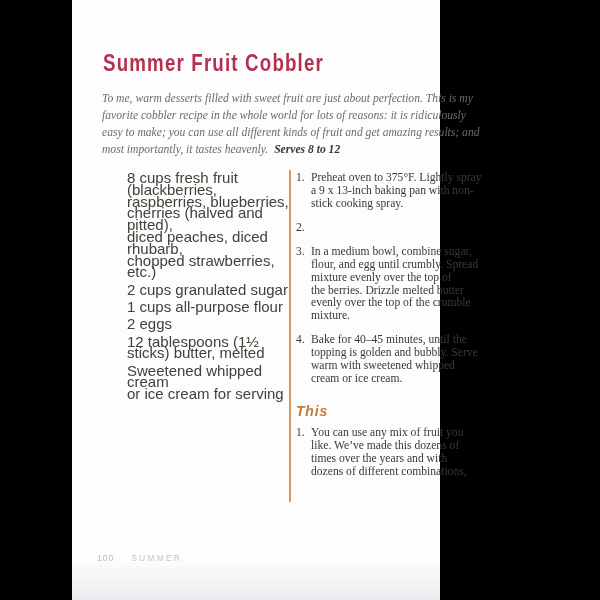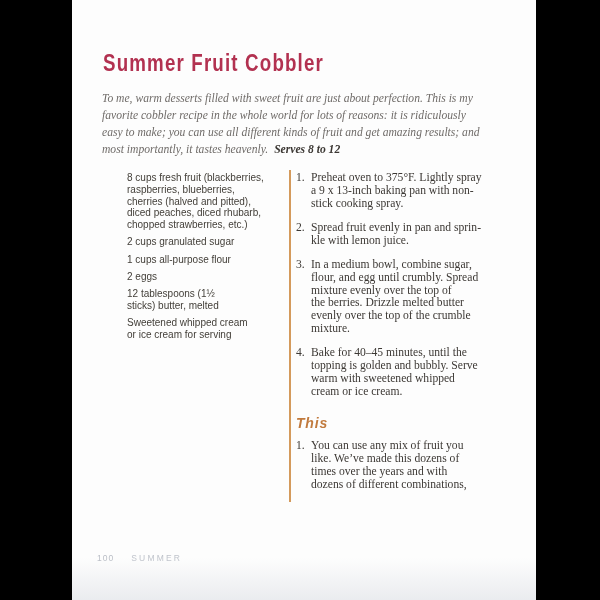--- a/index.html
+++ b/index.html
@@ -17,21 +17,21 @@
   html, body { width: 600px; height: 600px; }
   body {
     position: relative;
     background: var(--letterbox);
     font-family: "Liberation Sans", sans-serif;
     overflow: hidden;
   }
   .page {
     position: absolute;
     left: 72px; top: 0;
-    width: 464px; height: 600px;
+    width: 368px; height: 600px;
     background: var(--page_background);
   }
   .page::after {
     content: "";
     position: absolute;
     left: 0; bottom: 0; width: 100%; height: 42px;
     background: linear-gradient(to bottom, rgba(236,238,240,0) 0%, rgba(233,235,238,0.95) 100%);
     pointer-events: none;
   }
   .recipe-title {
@@ -60,21 +60,21 @@
   .serves {
     font-weight: bold;
     color: #3a3632;
     margin-left: 6px;
   }
   .ingredients {
     position: absolute;
     left: 55px; top: 172px;
     width: 162px;
     font-family: "Liberation Sans", sans-serif;
-    font-size: 10px;
+    font-size: 15px;
     line-height: 11.8px;
     color: var(--ingredients_text);
   }
   .ingredient { white-space: pre-line; margin-bottom: 5.5px; }
   .divider {
     position: absolute;
     left: 217px; top: 170px;
     width: 1.5px; height: 332px;
     background: var(--divider);
   }
@@ -140,22 +140,20 @@
 
   <div class="rightcol">
     <div class="step">
       <span class="num">1.</span>
       <span class="txt">Preheat oven to 375°F. Lightly spray
 a 9 x 13-inch baking pan with non-
 stick cooking spray.</span>
     </div>
     <div class="step">
       <span class="num">2.</span>
-      <span class="txt">Spread fruit evenly in pan and sprin-
-kle with lemon juice.</span>
     </div>
     <div class="step">
       <span class="num">3.</span>
       <span class="txt">In a medium bowl, combine sugar,
 flour, and egg until crumbly. Spread
 mixture evenly over the top of
 the berries. Drizzle melted butter
 evenly over the top of the crumble
 mixture.</span>
     </div>

